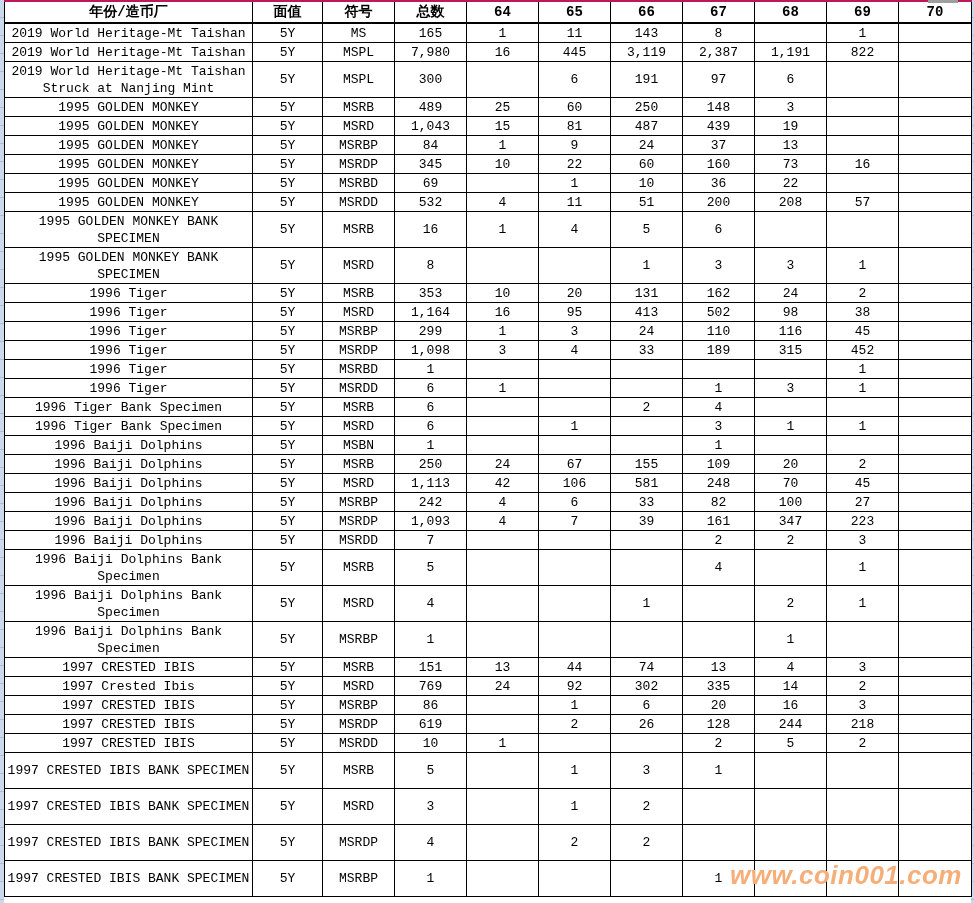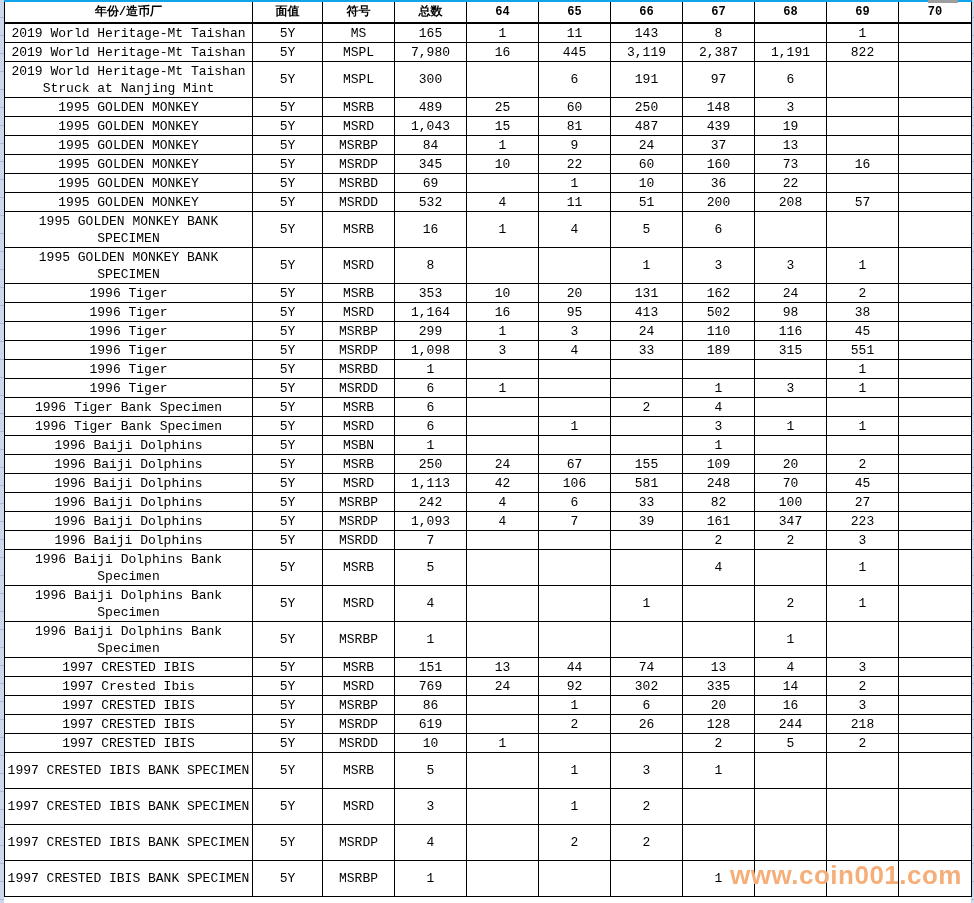--- a/index.html
+++ b/index.html
@@ -50,24 +50,24 @@
     border: 1px solid #000000;
     text-align: center;
     vertical-align: middle;
     padding: 0;
     overflow: hidden;
     color: #000000;
     white-space: normal;
     word-wrap: normal;
   }
   table.pop-table thead th {
-    border-top: 2px solid #0ea5e9;
+    border-top: 2px solid #be185d;
     border-bottom: 2px solid #000000;
     font-weight: bold;
-    font-size: 12px;
+    font-size: 14px;
     height: 20px;
     line-height: 20px;
     font-family: "Liberation Mono", "DejaVu Sans", sans-serif;
   }
   table.pop-table tbody td {
     font-size: 13px;
     line-height: 17px;
     height: 18px;
   }
   table.pop-table tbody tr.tall td {
@@ -310,21 +310,21 @@
       <tr>
         <td class="name-cell">1996 Tiger</td>
         <td>5Y</td>
         <td>MSRDP</td>
         <td>1,098</td>
         <td>3</td>
         <td>4</td>
         <td>33</td>
         <td>189</td>
         <td>315</td>
-        <td>551</td>
+        <td>452</td>
         <td></td>
       </tr>
       <tr>
         <td class="name-cell">1996 Tiger</td>
         <td>5Y</td>
         <td>MSRBD</td>
         <td>1</td>
         <td></td>
         <td></td>
         <td></td>
@@ -602,13 +602,13 @@
         <td></td>
         <td></td>
         <td>1</td>
         <td></td>
         <td></td>
         <td></td>
       </tr>
     </tbody>
 </table>
 
-<div class="watermark" style="color: rgb(246, 174, 121);">www.coin001.com</div>
+<div class="watermark" style="color: rgb(246, 174, 121); font-style: italic;">www.coin001.com</div>
 
 </body></html>

